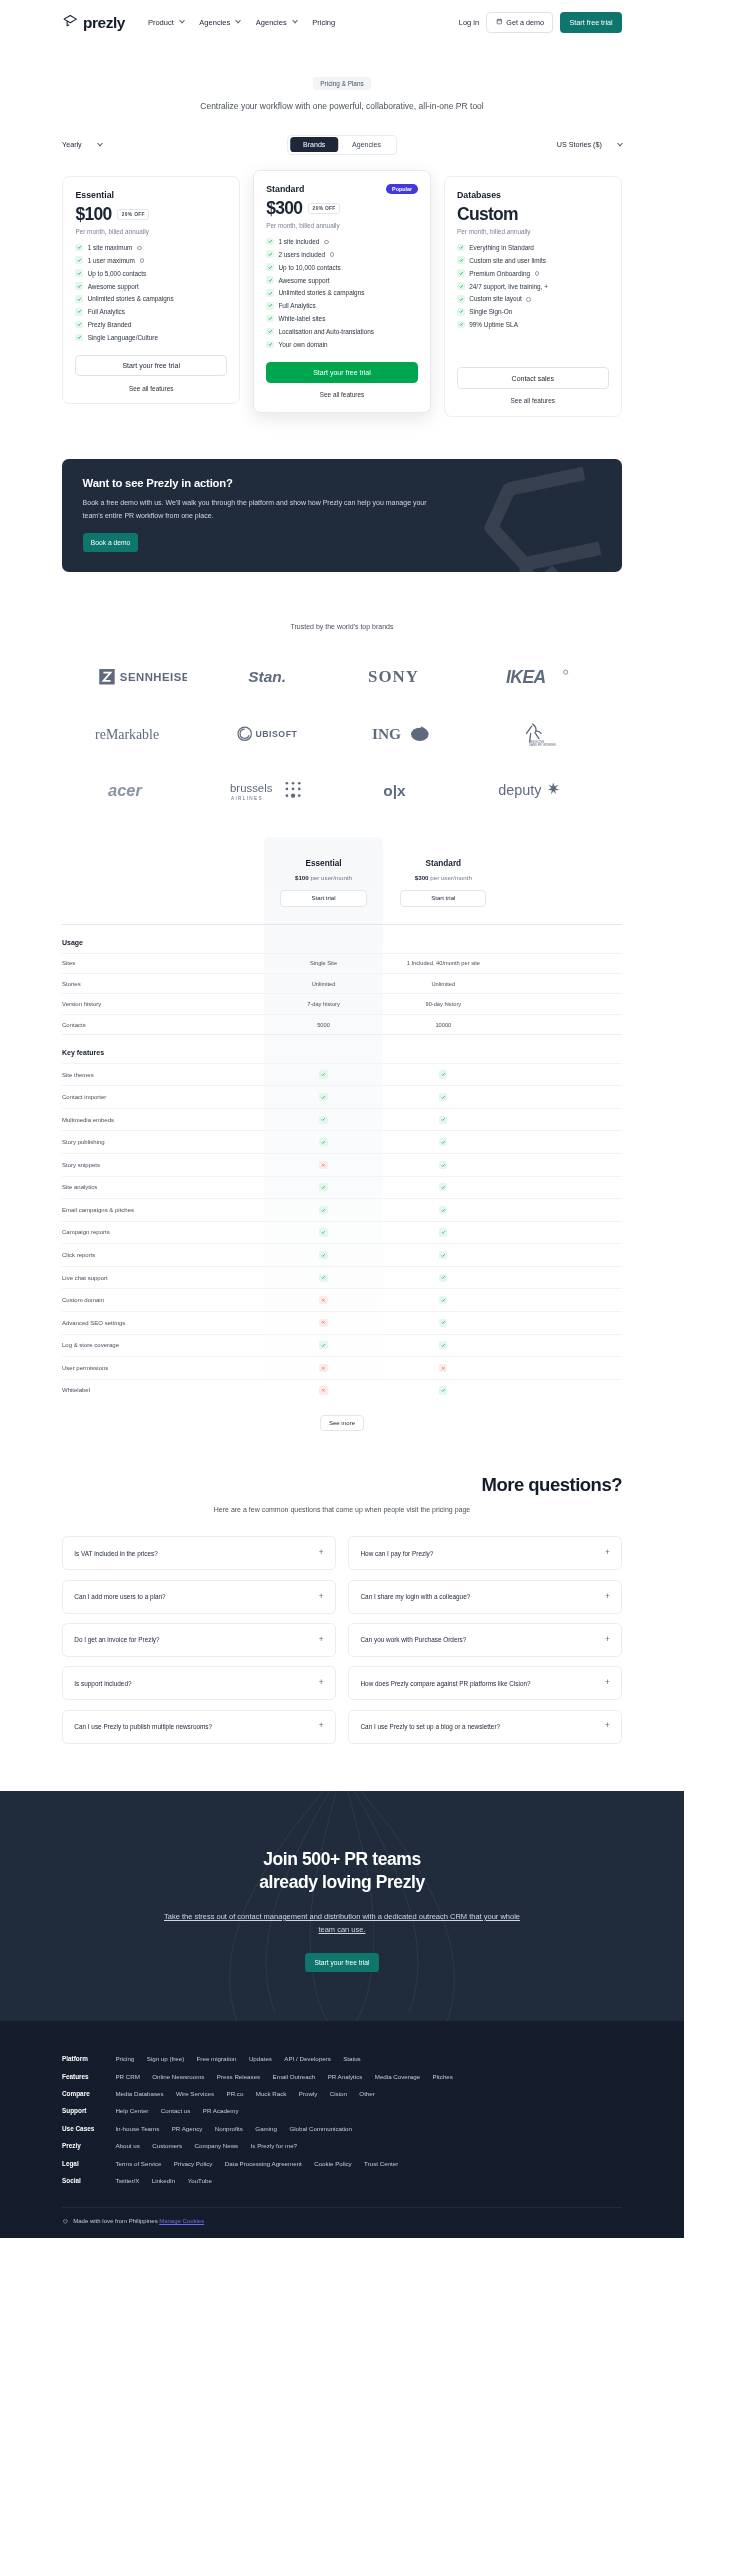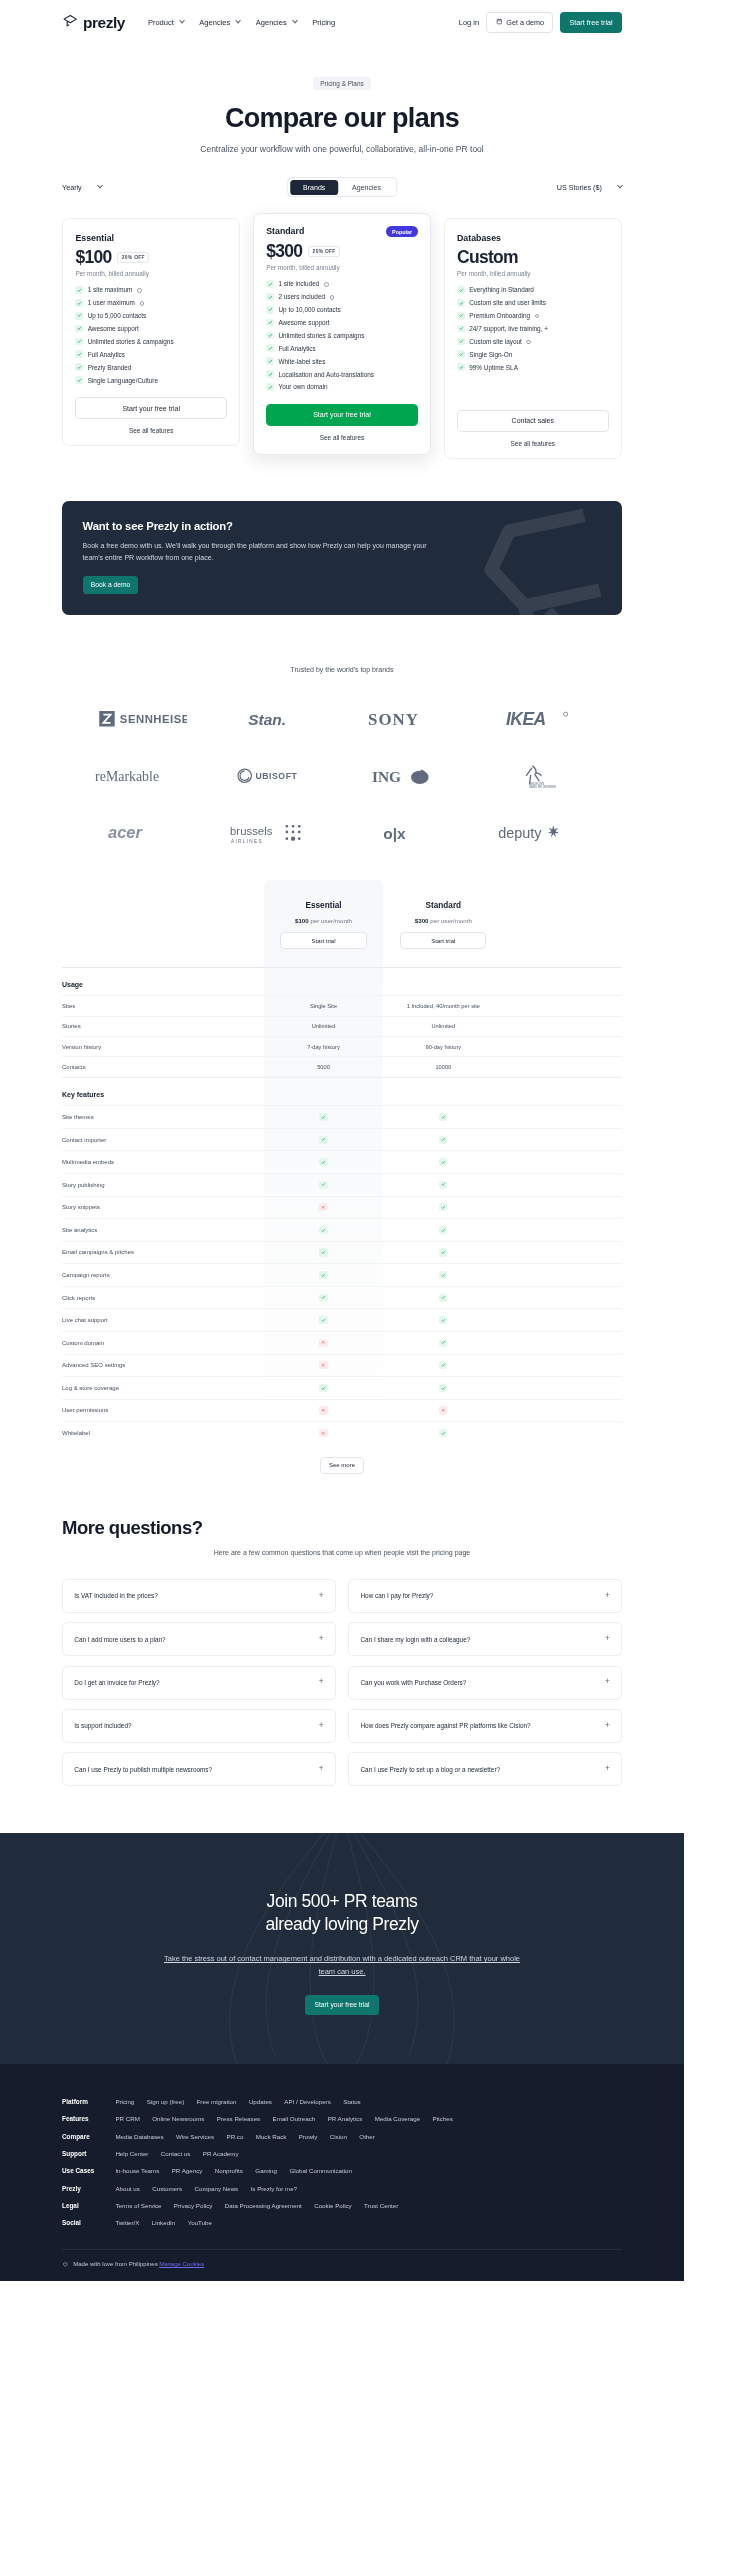--- a/index.html
+++ b/index.html
@@ -94,30 +94,30 @@
   .f-row td.col-plan { font-size:5.7px; color:#454f5d; }
   .mk { width:8.2px; height:8.2px; border-radius:2.1px; display:inline-flex; align-items:center; justify-content:center; }
   .mk.y { background:#e3f8ec; }
   .mk.n { background:#fdeaea; }
   .mk svg { width:4.6px; height:4.6px; }
   .see-more-wrap { text-align:center; padding:13.4px 0 0; position:relative; z-index:2; }
   .see-more { display:inline-flex; align-items:center; justify-content:center; border:0.5px solid #e2e6ea; background:#fff; border-radius:4.1px; height:16.5px; padding:0 8.2px; font-size:6px; color:#1b2433; cursor:pointer; }
 
   
   .faq { padding:0 62px; margin-top:43px; }
-  .faq h2 { text-align:left; font-size:18.5px; font-weight:700; letter-spacing:-0.5px; color:#141c2b; }
+  .faq h2 { text-align:right; font-size:18.5px; font-weight:700; letter-spacing:-0.5px; color:#141c2b; }
   .faq .sub { text-align:center; font-size:7px; color:#49525f; margin-top:10.3px; }
   .faq-grid { display:grid; grid-template-columns:1fr 1fr; gap:9.3px 12.4px; margin-top:23px; }
   .faq-item { border:0.5px solid #ebedf0; border-radius:5.2px; height:34px; display:flex; align-items:center; justify-content:space-between; padding:0 11.3px; cursor:pointer; }
   .faq-q { font-size:6.4px; color:#1b2433; }
   .faq-plus { font-size:8.2px; color:#5b6574; line-height:1; }
 
   
   .cta { background:#202b3c; margin-top:47px; padding:57px 62px 49px; text-align:center; position:relative; overflow:hidden; }
-  .cta h2 { color:#fff; font-size:17.5px; font-weight:400; line-height:1.32; letter-spacing:-0.4px; position:relative; z-index:1; }
+  .cta h2 { color:#fff; font-size:17.5px; font-weight:700; line-height:1.32; letter-spacing:-0.4px; position:relative; z-index:1; }
   .cta p { color:#cfd6e0; font-size:7.5px; line-height:1.75; margin:16px auto 0; max-width:361px; position:relative; z-index:1;text-decoration:underline; }
   .cta .btn-green { margin-top:16.5px; height:19.6px; font-size:6.7px; border-radius:3.6px; position:relative; z-index:1; }
   .cta-deco { position:absolute; left:50%; top:-20.6px; transform:translateX(-50%); width:392px; height:289px; opacity:.055; z-index:0; }
 
   
   .footer { background:#151d2c; padding:29px 62px 0; }
   .f-row2 { display:flex; align-items:baseline; gap:13.4px; padding:5.2px 0; }
   .f-head { color:#fff; font-size:6.4px; font-weight:700; min-width:40px; }
   .f-links { display:flex; flex-wrap:wrap; gap:12.4px; }
   .f-links a { color:#c4cbd6; font-size:6.2px; text-decoration:none; cursor:pointer; }
@@ -168,21 +168,20 @@
             </svg>
         </span>
         <span>Get a demo</span>
       </div>
       <div class="btn btn-green">Start free trial</div>
     </div>
   </div>
 
   <div class="hero">
     <span class="eyebrow">Pricing &amp; Plans</span>
-    <h1>Compare our plans</h1>
     <div class="hero-sub">Centralize your workflow with one powerful, collaborative, all-in-one PR tool</div>
   </div>
 
   <div class="controls">
     <div class="sel">
       <span>Yearly</span>
       <i class="caret"></i>
     </div>
     <div class="seg">
       <div class="on">Brands</div>

